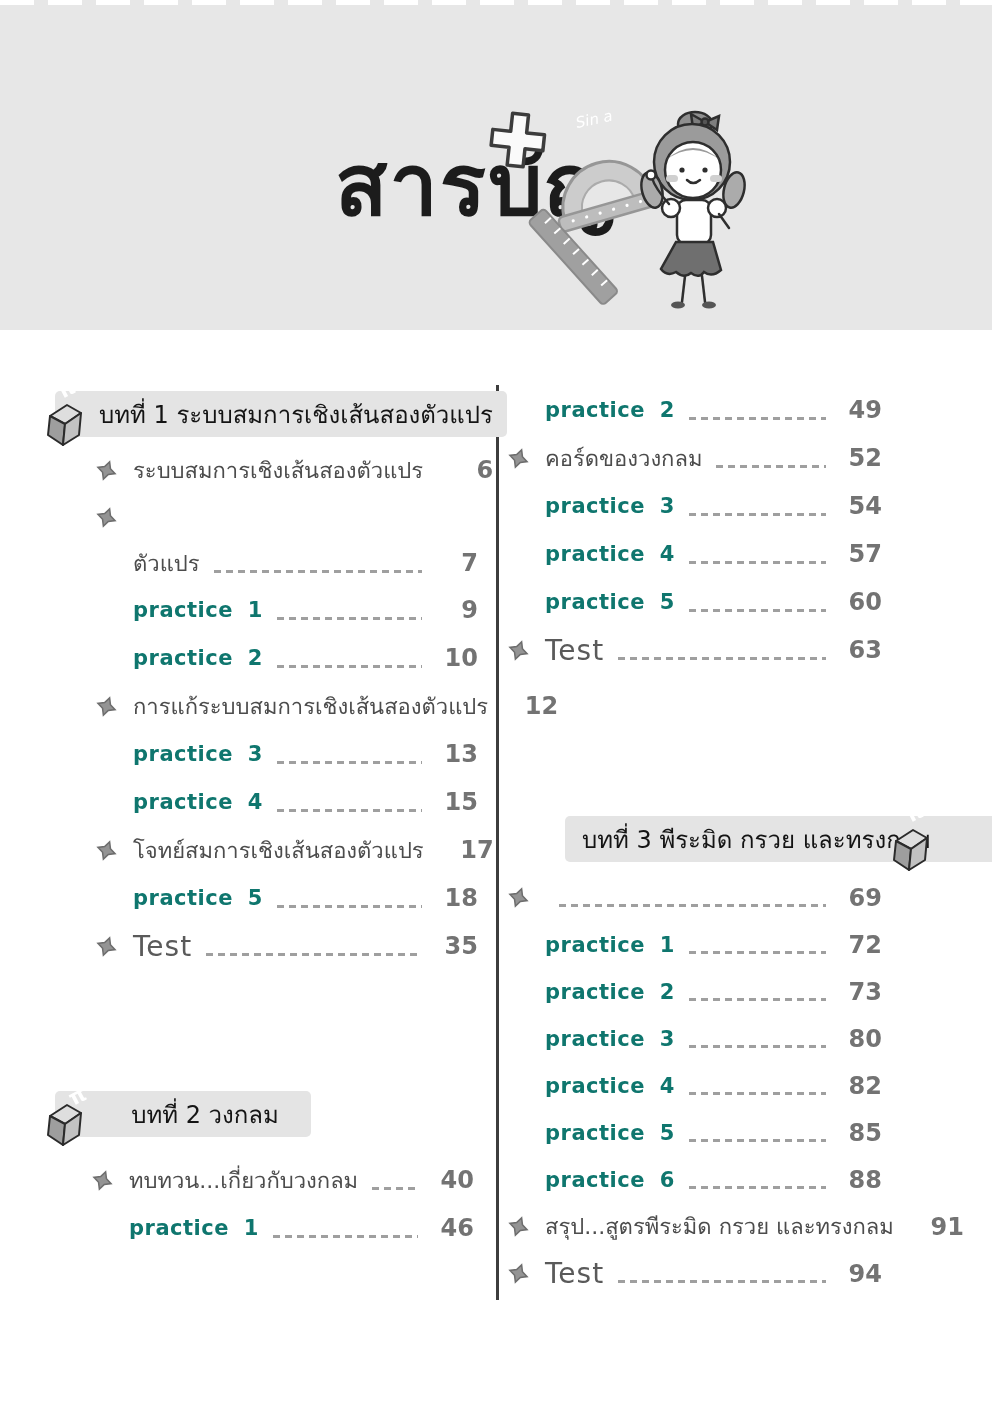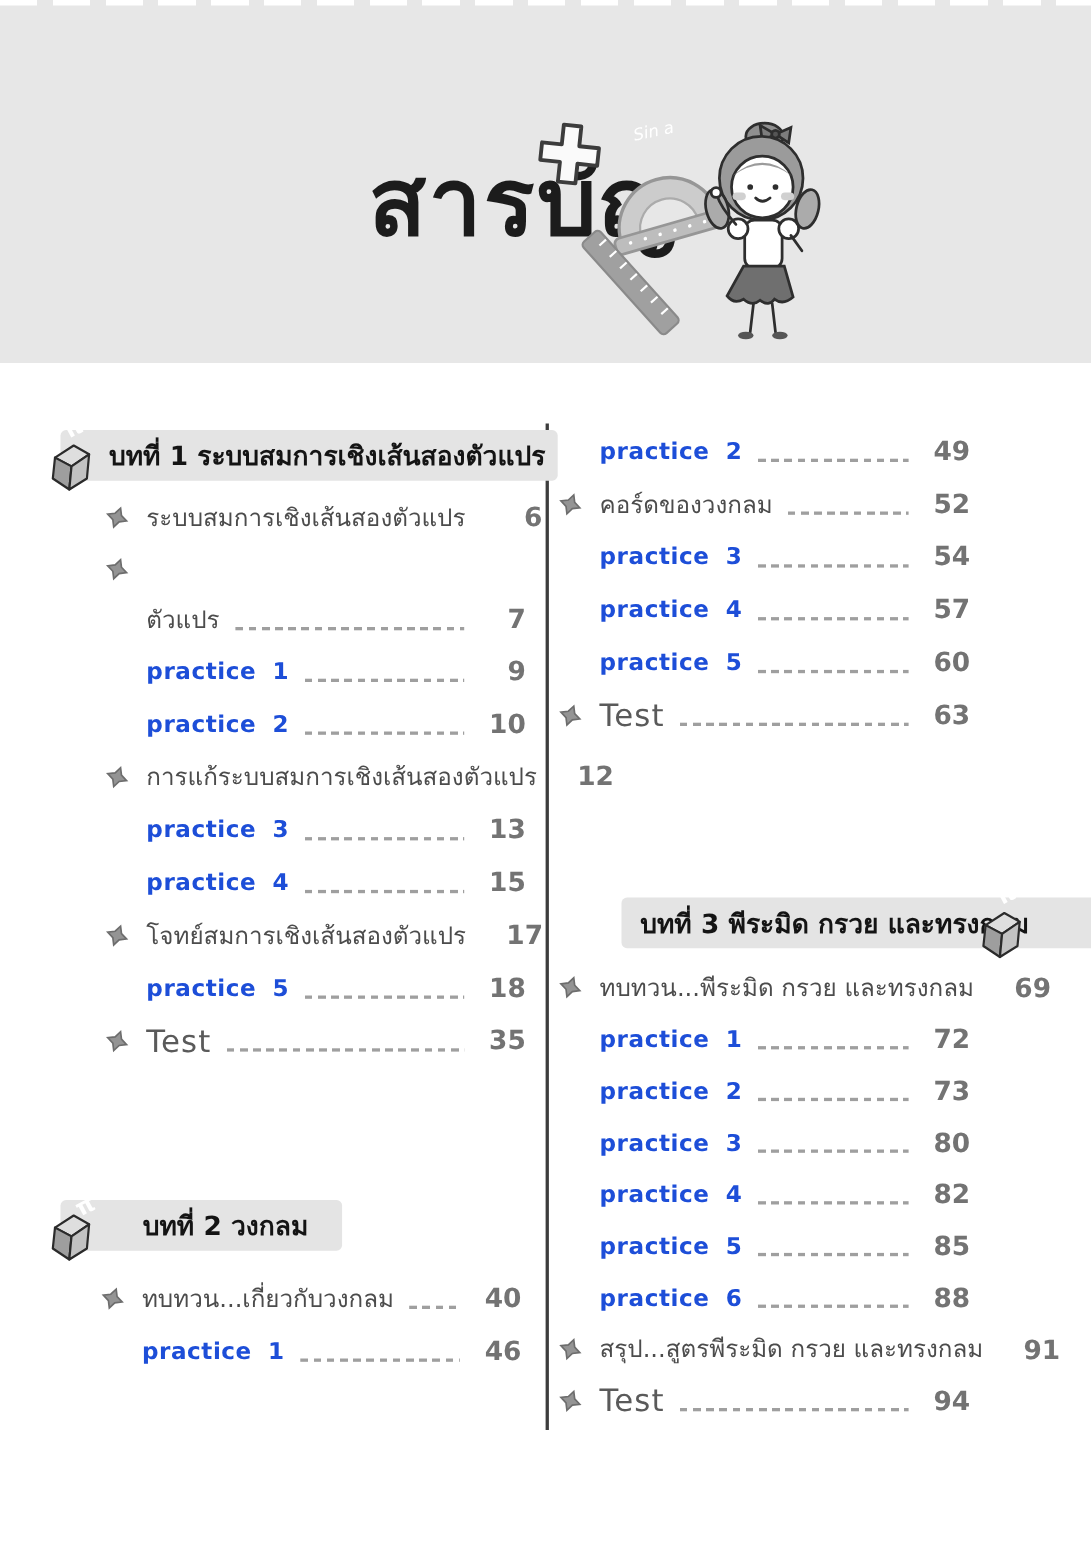--- a/index.html
+++ b/index.html
@@ -14,21 +14,21 @@
     position:absolute; left:0; top:0; width:100%; height:5px;
     background:repeating-linear-gradient(90deg,#ffffff 0 34px,transparent 34px 48px);
   }
   .page-title {
     position:absolute; left:335px; top:142px; font-size:86px; font-weight:bold;
     color:#1c1c1c; letter-spacing:2px; line-height:1;
   }
   .header-art { position:absolute; left:455px; top:88px; }
   
   .band { position:absolute; height:46px; background:#e4e4e4; border-radius:5px; display:flex; align-items:center; }
-  .band-title { font-weight:bold; font-size:24px; color:#141414; white-space:nowrap; }
+  .band-title { font-weight:normal; font-size:24px; color:#141414; white-space:nowrap; }
   .band1 { left:55px; top:391px; width:408px; padding-left:44px; }
   .band2 { left:55px; top:1091px; width:212px; padding-left:44px;justify-content:center; }
   .band3 { left:565px; top:816px; width:420px; padding-left:17px; }
   .cube { position:absolute; }
   .cube1 { left:40px; top:399px; }
   .cube2 { left:40px; top:1099px; }
   .cube3 { left:886px; top:824px; }
   .pi { position:absolute; color:#ffffff; font-weight:bold; font-size:21px; transform:rotate(-28deg); z-index:3; }
   .pi1 { left:58px; top:377px; }
   .pi2 { left:69px; top:1084px; }
@@ -42,21 +42,21 @@
   .sec2c-rows { left:505px; top:386px; width:377px; }
   .sec3-rows { left:505px; top:874px; width:377px; }
   .row { height:48px; display:flex; align-items:center; padding-left:40px; }
   .sec2c-rows .row, .sec3-rows .row { padding-left:2px; }
   .sec3-rows .row { height:47px; }
   .row.multiline { height:92px; display:block; }
   .row.multiline .line { height:46px; display:flex; align-items:center; }
   .bullet { width:38px; flex:none; display:flex; align-items:center; }
   .label { flex:none; white-space:nowrap; }
   .topic .label { font-size:22px; color:#4c4c4c; }
-  .practice .label { font-size:21px; font-weight:bold; color:#1d4ed8; letter-spacing:0.5px; word-spacing:7px; }
+  .practice .label { font-size:21px; font-weight:bold; color:#0f766e; letter-spacing:0.5px; word-spacing:7px; }
   .test .label { font-size:28px; color:#5a5a5a; letter-spacing:1px; }
   .leader {
     flex:1; height:3px; margin:0 12px 0 14px; position:relative; top:8px;
     background:repeating-linear-gradient(90deg,#9f9f9f 0 7px,transparent 7px 12px);
   }
   .leader.none { background:none; }
   .pagenum { min-width:44px; flex:none; text-align:right; font-size:24px; font-weight:bold; color:#737373; }
 </style>
 </head>
 <body>
@@ -330,21 +330,20 @@
     </div>
   </div>
 
   <div class="rows sec3-rows">
     <div class="row topic">
       <span class="bullet">
           <svg width="23" height="23" viewBox="0 0 24 24">
             <path d="M12 2.5 L15.2 8.8 L21.5 12 L15.2 15.2 L12 21.5 L8.8 15.2 L2.5 12 L8.8 8.8 Z" fill="#949494" stroke="#6d6d6d" stroke-width="1.6" transform="rotate(20 12 12)"></path>
           </svg>
         </span>
-      <span class="label">ทบทวน...พีระมิด กรวย และทรงกลม</span>
       <span class="leader"></span>
       <span class="pagenum">69</span>
     </div>
     <div class="row practice">
       <span class="bullet"></span>
       <span class="label">practice 1</span>
       <span class="leader"></span>
       <span class="pagenum">72</span>
     </div>
     <div class="row practice">

